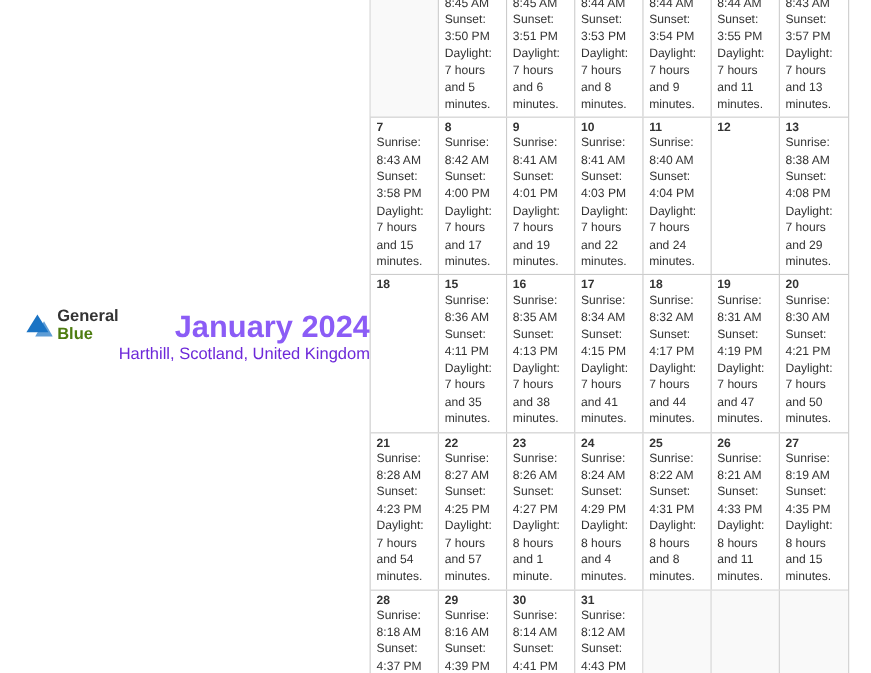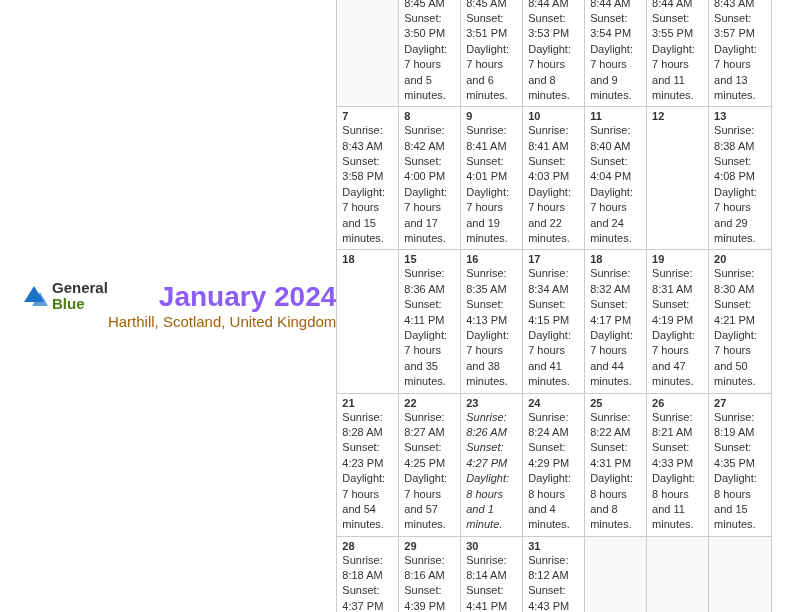--- a/index.html
+++ b/index.html
@@ -52,21 +52,21 @@
       text-align: right;
     }
     .main-title {
       font-size: 28px;
       font-weight: bold;
       color: #8b5cf6;
       line-height: 1.2;
     }
     .sub-title {
       font-size: 15px;
-      color: #a16207;
+      color: #6d28d9;
     }
     .calendar {
       flex: 1;
       display: flex;
       flex-direction: column;
       border: 1px solid #ccc;
     }
     .cal-header-row {
       display: grid;
       grid-template-columns: repeat(7, 1fr);
@@ -281,21 +281,21 @@
 Daylight: 7 hours and 54 minutes.</div>
           </div>
           <div class="cal-cell">
             <div class="day-num">22</div>
             <div class="day-info" style="white-space: pre-line;">Sunrise: 8:27 AM
 Sunset: 4:25 PM
 Daylight: 7 hours and 57 minutes.</div>
           </div>
           <div class="cal-cell">
             <div class="day-num">23</div>
-            <div class="day-info" style="white-space: pre-line; font-style: italic;">Sunrise: 8:26 AM
+            <div class="day-info" style="white-space: pre-line;">Sunrise: 8:26 AM
 Sunset: 4:27 PM
 Daylight: 8 hours and 1 minute.</div>
           </div>
           <div class="cal-cell">
             <div class="day-num">24</div>
             <div class="day-info" style="white-space: pre-line;">Sunrise: 8:24 AM
 Sunset: 4:29 PM
 Daylight: 8 hours and 4 minutes.</div>
           </div>
           <div class="cal-cell">

